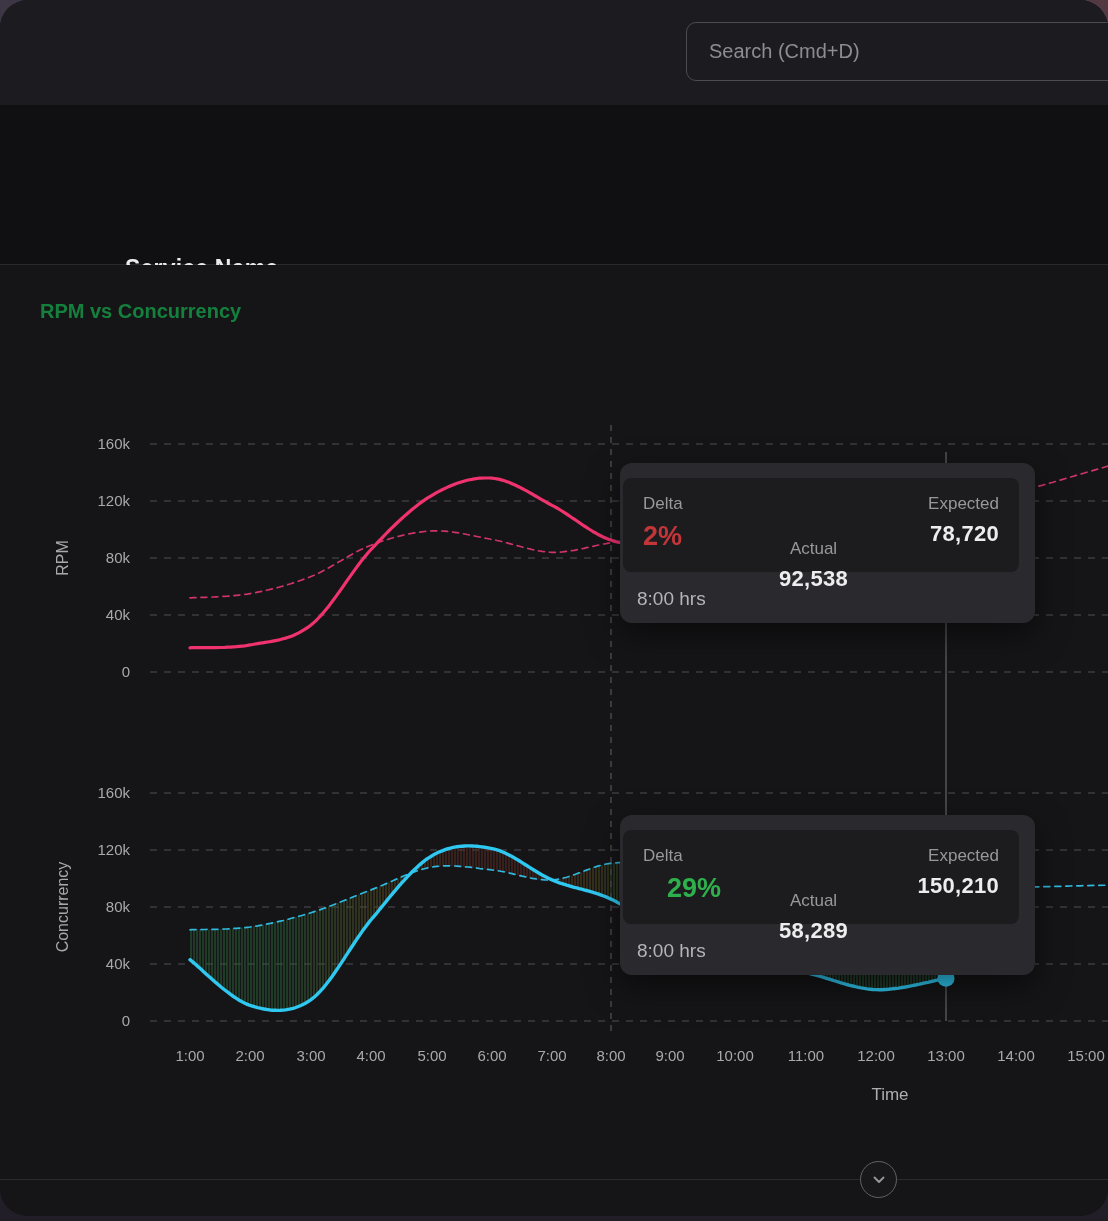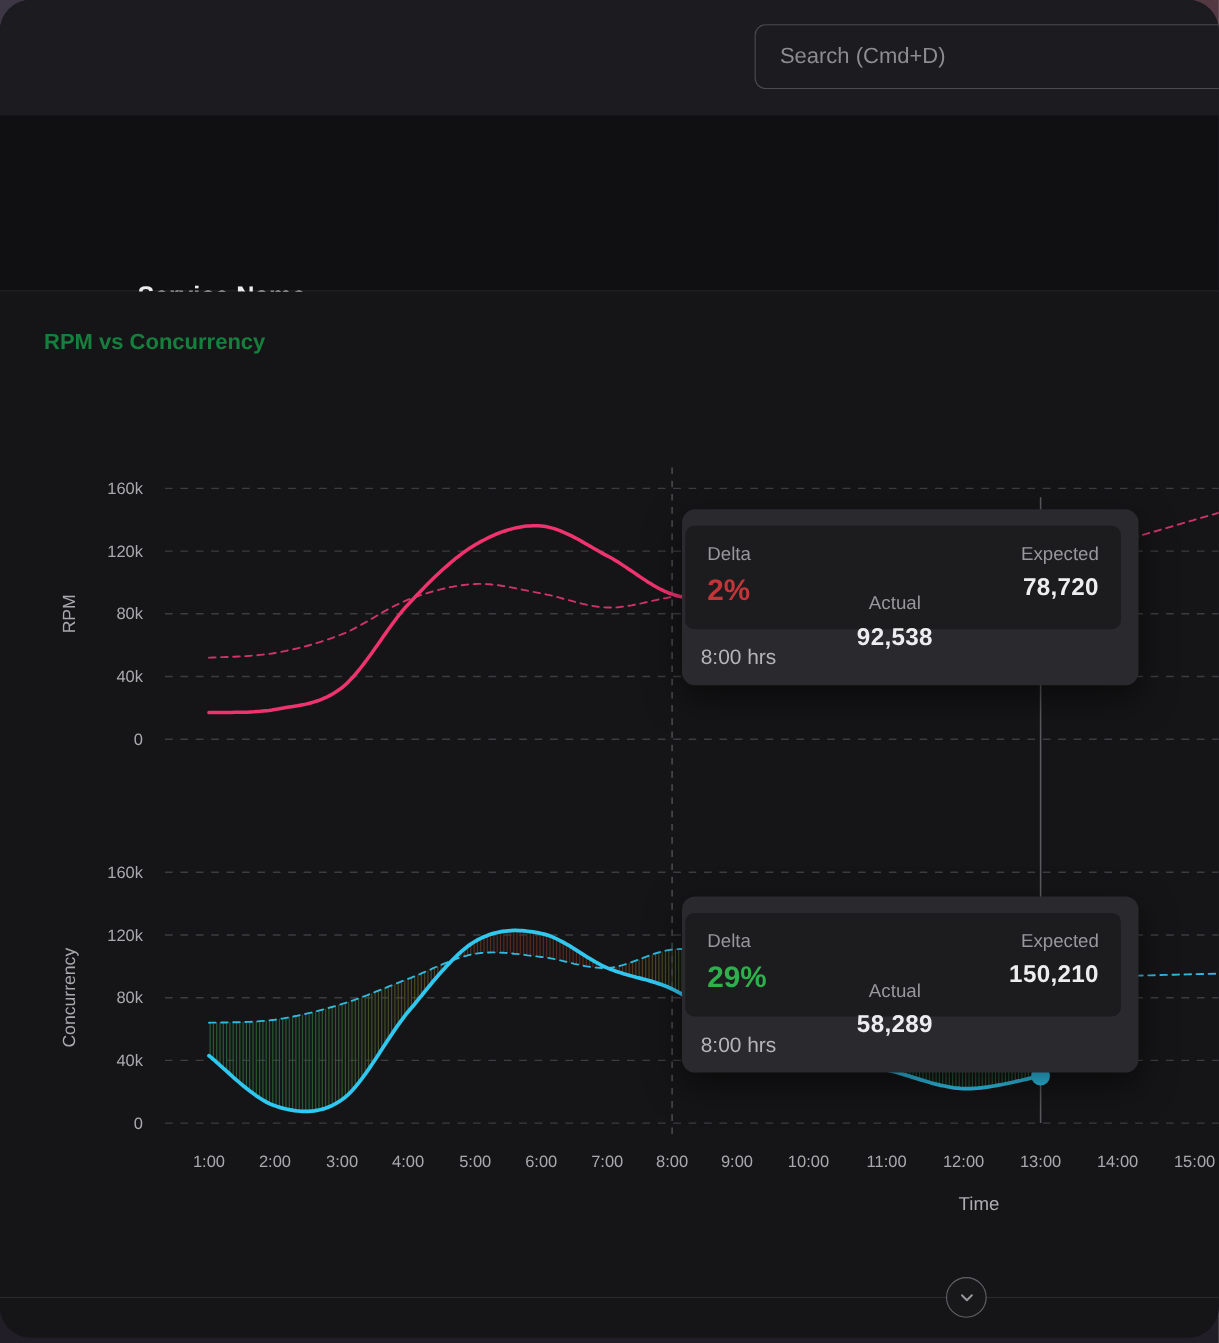--- a/index.html
+++ b/index.html
@@ -401,21 +401,21 @@
         <span class="tt-value">78,720</span>
       </div>
     </div>
     <div class="tt-time">8:00 hrs</div>
   </div>
 
   <div class="tooltip" style="left:620px;top:815px;">
     <div class="inner">
       <div class="tt-col c1">
         <span class="tt-label">Delta</span>
-        <span class="tt-delta" style="color: rgb(46, 177, 76);">29%</span>
+        <span class="tt-delta" style="color: rgb(46, 177, 76); margin-left: 24px;">29%</span>
       </div>
       <div class="tt-col c2">
         <span class="tt-label">Actual</span>
         <span class="tt-value">58,289</span>
       </div>
       <div class="tt-col c3">
         <span class="tt-label">Expected</span>
         <span class="tt-value">150,210</span>
       </div>
     </div>

